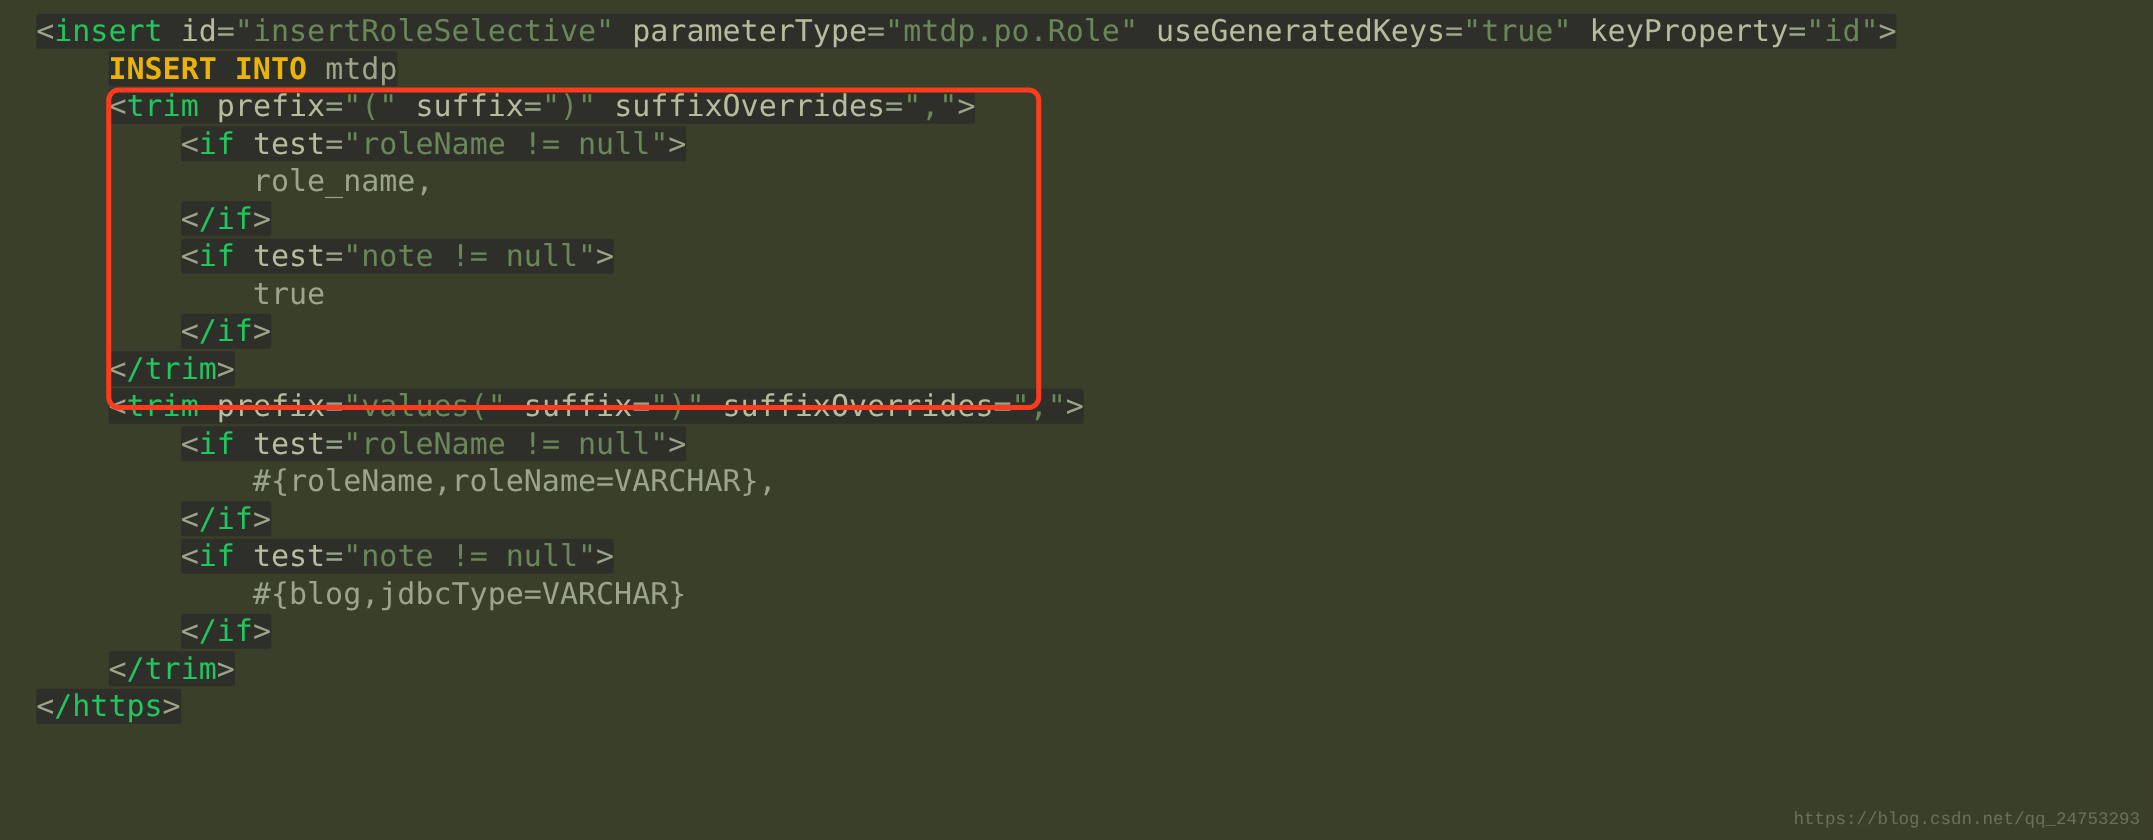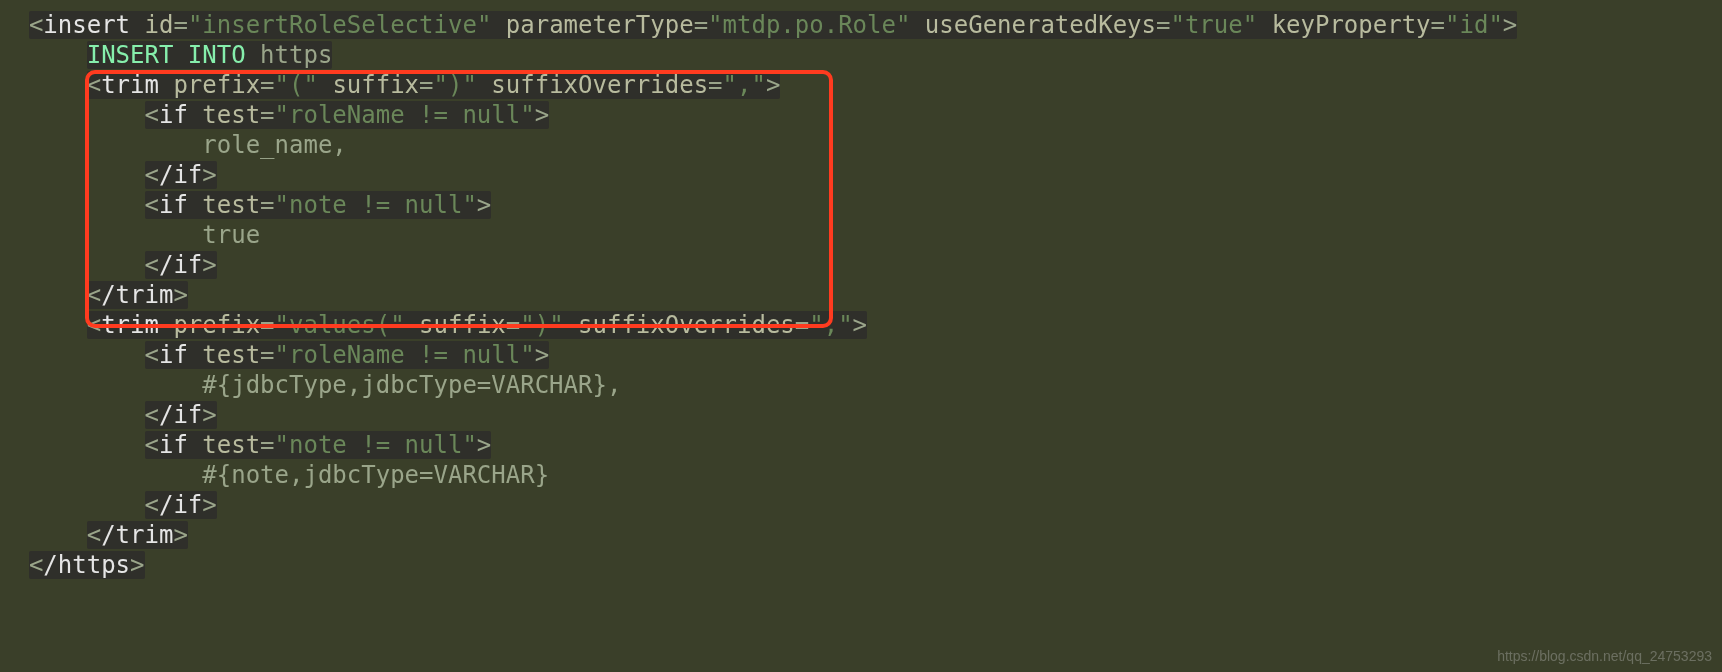--- a/index.html
+++ b/index.html
@@ -2,58 +2,58 @@
 <html><head>
 <meta charset="utf-8">
 <style>
   html,body{margin:0;padding:0;background:#3a3f29;width:1722px;height:672px;overflow:hidden;}
   pre.code{
     margin:0;padding:10px 0 0 0;
     font-family:"DejaVu Sans Mono","Menlo","Consolas",monospace;
     font-size:24px;line-height:30px;color:#9aa58a;
     white-space:pre;
   }
-  .t  {color:#e5e5e5;}      
-  .kw {color:#86efac;font-weight:normal;} 
+  .t  {color:#22c55e;}      
+  .kw {color:#eab308;font-weight:bold;} 
   .at {color:#b8bb9e;}      
   .eq {color:#9aa58a;}      
   .s  {color:#6a8759;}      
   .pn {color:#9aa58a;}      
   .tx {color:#9aa58a;}      
   .hl {background:#2f2f2a;border-radius:2px;}
   .box{
     position:absolute;
     left:85px;top:70px;
     width:740px;height:250px;
     border:4px solid #ff3b1f;
     border-radius:10px;
     pointer-events:none;
   }
   .wm{
     position:absolute;right:10px;bottom:8px;
-    font-family:Liberation Sans, sans-serif;font-size:14px;color:rgba(200,200,200,0.35);
+    font-family:Liberation Mono, monospace;font-size:14px;color:rgba(200,200,200,0.35);
   }
 </style>
 </head>
 <body>
 
 <pre class="code">  <span class="hl"><span class="pn">&lt;</span><span class="t">insert</span> <span class="at">id</span><span class="eq">=</span><span class="s">"<span>insertRoleSelective</span>"</span> <span class="at">parameterType</span><span class="eq">=</span><span class="s">"<span>mtdp.po.Role</span>"</span> <span class="at">useGeneratedKeys</span><span class="eq">=</span><span class="s">"<span>true</span>"</span> <span class="at">keyProperty</span><span class="eq">=</span><span class="s">"<span>id</span>"</span><span class="pn">&gt;</span></span>
-      <span class="hl"><span class="kw">INSERT INTO</span> <span class="tx">https</span></span>
+      <span class="hl"><span class="kw">INSERT INTO</span> <span class="tx">mtdp</span></span>
       <span class="hl"><span class="pn">&lt;</span><span class="t">trim</span> <span class="at">prefix</span><span class="eq">=</span><span class="s">"<span>(</span>"</span> <span class="at">suffix</span><span class="eq">=</span><span class="s">"<span>)</span>"</span> <span class="at">suffixOverrides</span><span class="eq">=</span><span class="s">"<span>,</span>"</span><span class="pn">&gt;</span></span>
           <span class="hl"><span class="pn">&lt;</span><span class="t">if</span> <span class="at">test</span><span class="eq">=</span><span class="s">"<span>roleName != null</span>"</span><span class="pn">&gt;</span></span>
               <span class="tx">role_name,</span>
           <span class="hl"><span class="pn">&lt;</span><span class="t">/if</span><span class="pn">&gt;</span></span>
           <span class="hl"><span class="pn">&lt;</span><span class="t">if</span> <span class="at">test</span><span class="eq">=</span><span class="s">"<span>note != null</span>"</span><span class="pn">&gt;</span></span>
               <span class="tx">true</span>
           <span class="hl"><span class="pn">&lt;</span><span class="t">/if</span><span class="pn">&gt;</span></span>
       <span class="hl"><span class="pn">&lt;</span><span class="t">/trim</span><span class="pn">&gt;</span></span>
       <span class="hl"><span class="pn">&lt;</span><span class="t">trim</span> <span class="at">prefix</span><span class="eq">=</span><span class="s">"<span>values(</span>"</span> <span class="at">suffix</span><span class="eq">=</span><span class="s">"<span>)</span>"</span> <span class="at">suffixOverrides</span><span class="eq">=</span><span class="s">"<span>,</span>"</span><span class="pn">&gt;</span></span>
           <span class="hl"><span class="pn">&lt;</span><span class="t">if</span> <span class="at">test</span><span class="eq">=</span><span class="s">"<span>roleName != null</span>"</span><span class="pn">&gt;</span></span>
-              <span class="tx">#{jdbcType,jdbcType=VARCHAR},</span>
+              <span class="tx">#{roleName,roleName=VARCHAR},</span>
           <span class="hl"><span class="pn">&lt;</span><span class="t">/if</span><span class="pn">&gt;</span></span>
           <span class="hl"><span class="pn">&lt;</span><span class="t">if</span> <span class="at">test</span><span class="eq">=</span><span class="s">"<span>note != null</span>"</span><span class="pn">&gt;</span></span>
-              <span class="tx">#{note,jdbcType=VARCHAR}</span>
+              <span class="tx">#{blog,jdbcType=VARCHAR}</span>
           <span class="hl"><span class="pn">&lt;</span><span class="t">/if</span><span class="pn">&gt;</span></span>
       <span class="hl"><span class="pn">&lt;</span><span class="t">/trim</span><span class="pn">&gt;</span></span>
   <span class="hl"><span class="pn">&lt;</span><span class="t">/https</span><span class="pn">&gt;</span></span></pre>
 
 <div class="box"></div>
 <div class="wm">https://blog.csdn.net/qq_24753293</div>
 
 </body></html>

